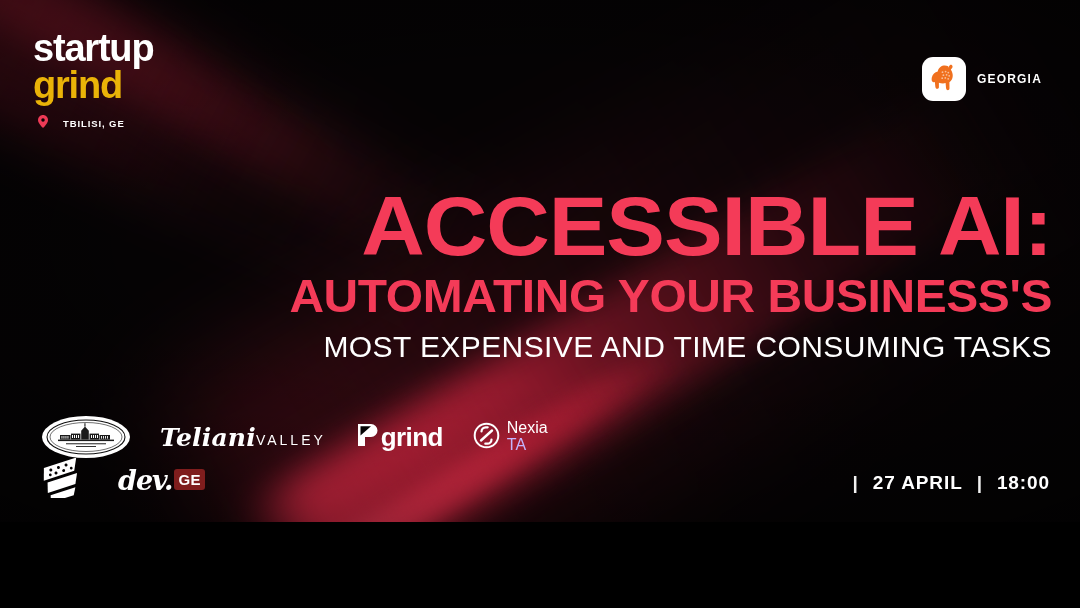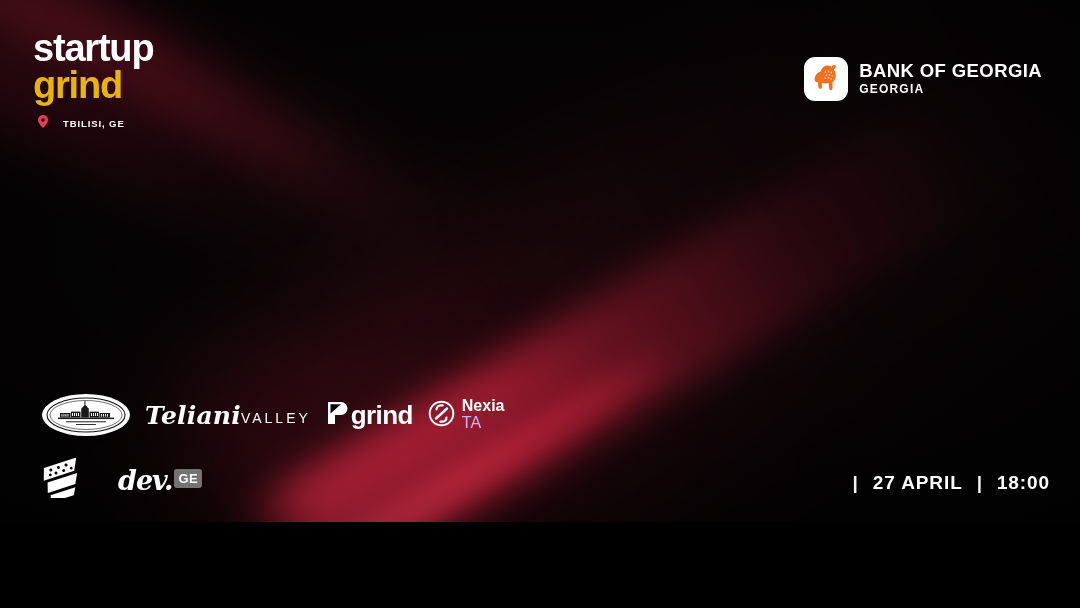--- a/index.html
+++ b/index.html
@@ -168,21 +168,21 @@
   #details {
     position:absolute; right:30px; bottom:28px;
     display:flex; align-items:center; gap:14px;
     font-size:19px; font-weight:700; color:#fff; letter-spacing:0.9px;
   }
   #details .sep { color:#fff; font-weight:700; opacity:0.95; }
 
   
   #sponsors { position:absolute; left:42px; bottom:20px; }
   .sp-row { display:flex; align-items:center; }
-  .sp-row-1 { gap:15px; margin-bottom:22px; }
+  .sp-row-1 { gap:30px; }
   .sp-row-2 { gap:30px; }
   .sp-item { display:flex; align-items:center; }
 
   .logo-oval {
     width:88px; height:42px; border-radius:50%;
     background:#fff; position:relative; overflow:hidden;
     display:flex; align-items:center; justify-content:center;
   }
   .teliani { text-align:center; }
   .teliani .t-word {
@@ -193,34 +193,34 @@
   .teliani .t-valley {
     font-size:14px; font-weight:400; color:#fff;
     letter-spacing:3px; margin-top:5px;
   }
   .ripple { display:flex; align-items:center; gap:3px; }
   .ripple .r-word {
     font-size:26px; font-weight:700; color:#fff; letter-spacing:-0.6px;
   }
   .nexia { display:flex; align-items:center; gap:7px; }
   .nexia .n-txt { line-height:1.04; }
-  .nexia .n-1 { font-size:16px; font-weight:700; color:#fff; }
+  .nexia .n-1 { font-size:16px; font-weight:400; color:#fff; }
   .nexia .n-2 { font-size:16px; font-weight:400; color:#c4b5fd; }
   .entrep {
     font-family:"Liberation Serif", serif;
     font-size:27px; font-weight:700; color:#fff; letter-spacing:-0.3px;
   }
   .devge { display:flex; align-items:flex-end; gap:2px; }
   .devge .d-word {
     font-family:"DejaVu Serif", serif;
     font-style:italic; font-size:27px; font-weight:700; color:#fff;
     letter-spacing:-1px;
   }
   .devge .d-badge {
-    background:#737373; color:#fff; font-size:13px; font-weight:700;
+    background:#7f1d1d; color:#fff; font-size:15px; font-weight:700;
     border-radius:3px; padding:2px 4px; letter-spacing:0.5px;
     align-self:flex-start; margin-top:4px;
   }
 </style>
 </head>
 <body>
 
 <div id="poster">
 
   <div class="bg-layer">
@@ -261,25 +261,29 @@
               <circle cx="16.4" cy="11.2" r="0.9"></circle>
             <circle cx="19.6" cy="10.8" r="0.9"></circle>
               <circle cx="22.2" cy="11.8" r="0.9"></circle>
             <circle cx="15.2" cy="14.2" r="0.9"></circle>
               <circle cx="18.3" cy="13.9" r="0.9"></circle>
             <circle cx="21.2" cy="14.8" r="0.9"></circle>
           </g>
         </svg>
       </div>
       <div class="bog-txt">
-        <div class="bog-name">BANK OF GEORGIA</div>
         <div class="bog-sub">GEORGIA</div>
       </div>
     </div>
 
+    <div id="headline">
+      <div id="h-main">ACCESSIBLE AI:</div>
+      <div id="h-sub">AUTOMATING YOUR BUSINESS'S</div>
+      <div id="h-tail">MOST EXPENSIVE AND TIME CONSUMING TASKS</div>
+    </div>
 
 
     <div id="details">
       <span class="sep">|</span>
       <span>27 APRIL</span>
       <span class="sep">|</span>
       <span>18:00</span>
     </div>
 
     <div id="sponsors">

